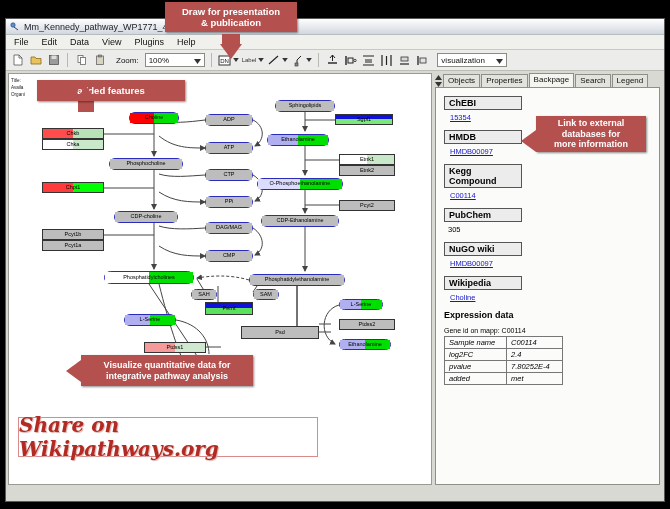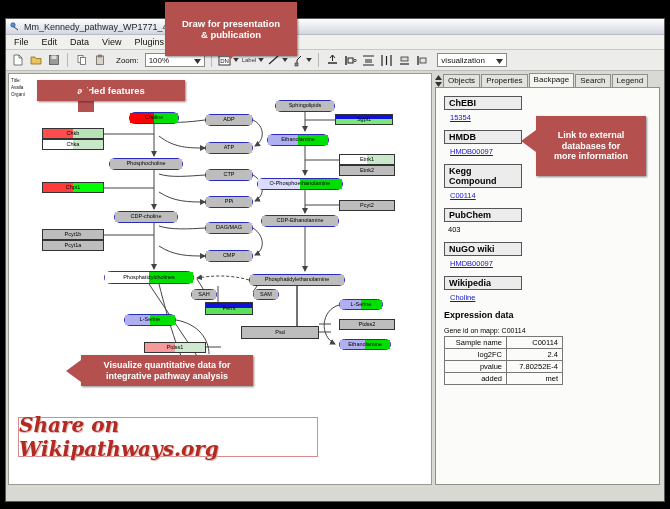--- a/index.html
+++ b/index.html
@@ -73,21 +73,21 @@
   }
   .db-header {
     border:1px solid #555; background:#ececec; font-size:9px; font-weight:bold;
     padding:1px 4px; width:78px; color:#000; margin-top:2px;
   }
   .db-link { font-size:7.5px; color:#1414cc; text-decoration:underline; margin:3px 0 8px 6px; display:block;}
   .db-plain { font-size:7.5px; color:#000; margin:3px 0 8px 4px; display:block;}
   .exp-title { font-size:9px; font-weight:bold; color:#000; margin:4px 0 7px 0;}
   .gene-id { font-size:7px; color:#000; margin-bottom:2px;}
   table.exp { border-collapse:collapse; font-size:7.5px; }
-  table.exp td { border:1px solid #777; padding:1px 4px; text-align:right; color:#000; height:12px;}
+  table.exp td { border:1px solid #777; padding:1px 4px; text-align:left; color:#000; height:12px;font-style:italic;}
   table.exp td.k { width:62px; }
   table.exp td.v { width:56px; }
   #statusbar {
     height:16px; background:#e9e9e6; border-top:1px solid #b5b5b0;
     font-size:7.5px; color:#111; display:flex; align-items:center; padding-left:5px;
   }
   
   .node {
     position:absolute; font-size:5.5px; color:#000; text-align:center;
     display:flex; align-items:center; justify-content:center; white-space:nowrap;
@@ -548,21 +548,21 @@
 
       <div id="side-body">
         <div id="db-list">
             <div class="db-header">ChEBI</div>
             <span class="db-link">15354</span>
             <div class="db-header">HMDB</div>
             <span class="db-link">HMDB00097</span>
             <div class="db-header">Kegg Compound</div>
             <span class="db-link">C00114</span>
             <div class="db-header">PubChem</div>
-            <span class="db-plain">403</span>
+            <span class="db-plain">305</span>
             <div class="db-header">NuGO wiki</div>
             <span class="db-link">HMDB00097</span>
             <div class="db-header">Wikipedia</div>
             <span class="db-link">Choline</span>
           </div>
 
         <div class="exp-title">Expression data</div>
         <div class="gene-id">Gene id on mapp: C00114</div>
         <table class="exp">
           <tbody id="exp-rows">
@@ -578,33 +578,33 @@
                 <td class="k">pvalue</td>
                 <td class="v">7.80252E-4</td>
               </tr>
               <tr>
                 <td class="k">added</td>
                 <td class="v">met</td>
               </tr>
             </tbody>
         </table>
 
-        <div class="callout" id="link-callout" style="left:100px; top:28px; width:110px; padding:14px 4px; font-size:9px;">
+        <div class="callout" id="link-callout" style="left:100px; top:28px; width:110px; padding:2px 4px; font-size:9px;">
           <div>Link  to external</div>
           <div>databases  for</div>
           <div>more information</div>
         </div>
         <div class="arrow-left" style="left:85px; top:42px;"></div>
       </div>
     </div>
   </div>
 
 </div>
 
-<div class="callout" id="draw-callout" style="left:165px; top:2px; width:132px; padding:16px 4px; font-size:9.5px;">
+<div class="callout" id="draw-callout" style="left:165px; top:2px; width:132px; padding:4px 4px; font-size:9.5px;">
   <div>Draw for presentation</div>
   <div>&amp; publication</div>
 </div>
 <div class="stem" style="left:222px; top:34px; width:18px; height:12px;"></div>
 <div class="arrow-down" style="left:220px; top:44px;"></div>
 
 <div class="stem" style="left:78px; top:98px; width:16px; height:14px;"></div>
 <div class="arrow-up" style="left:75px; top:86px;"></div>
 
 <div id="share-box">

